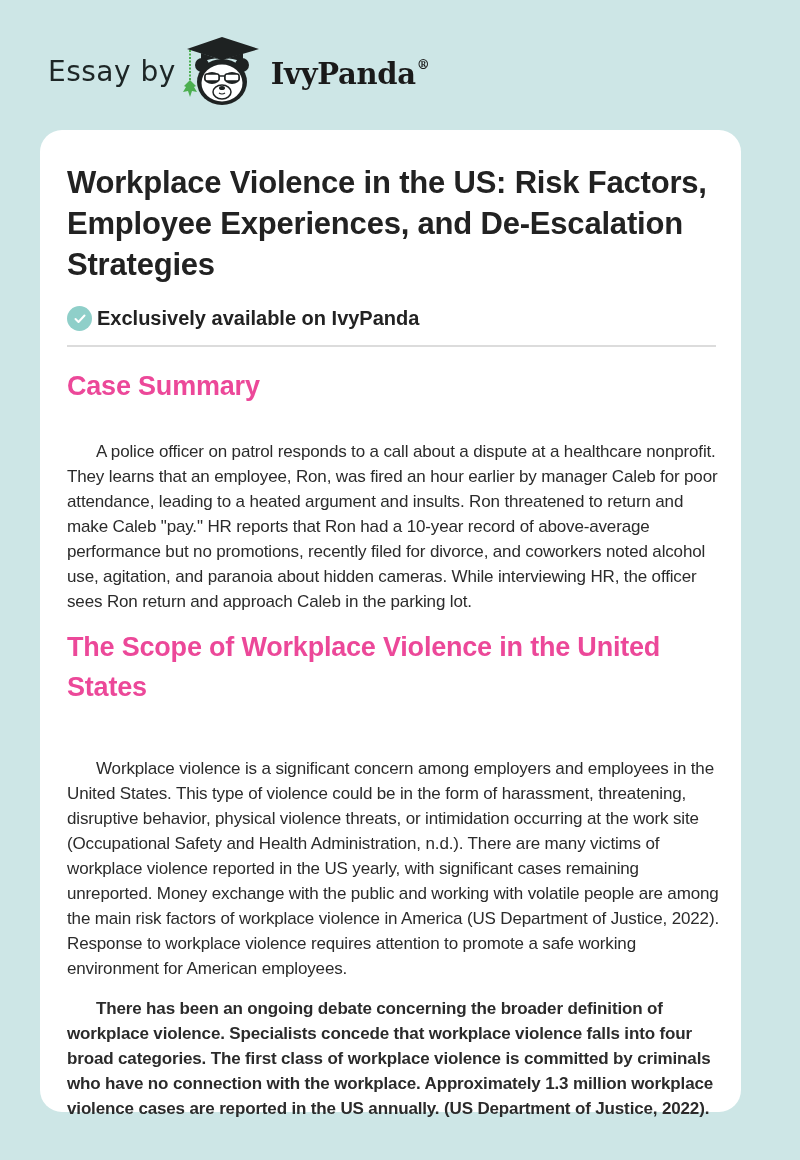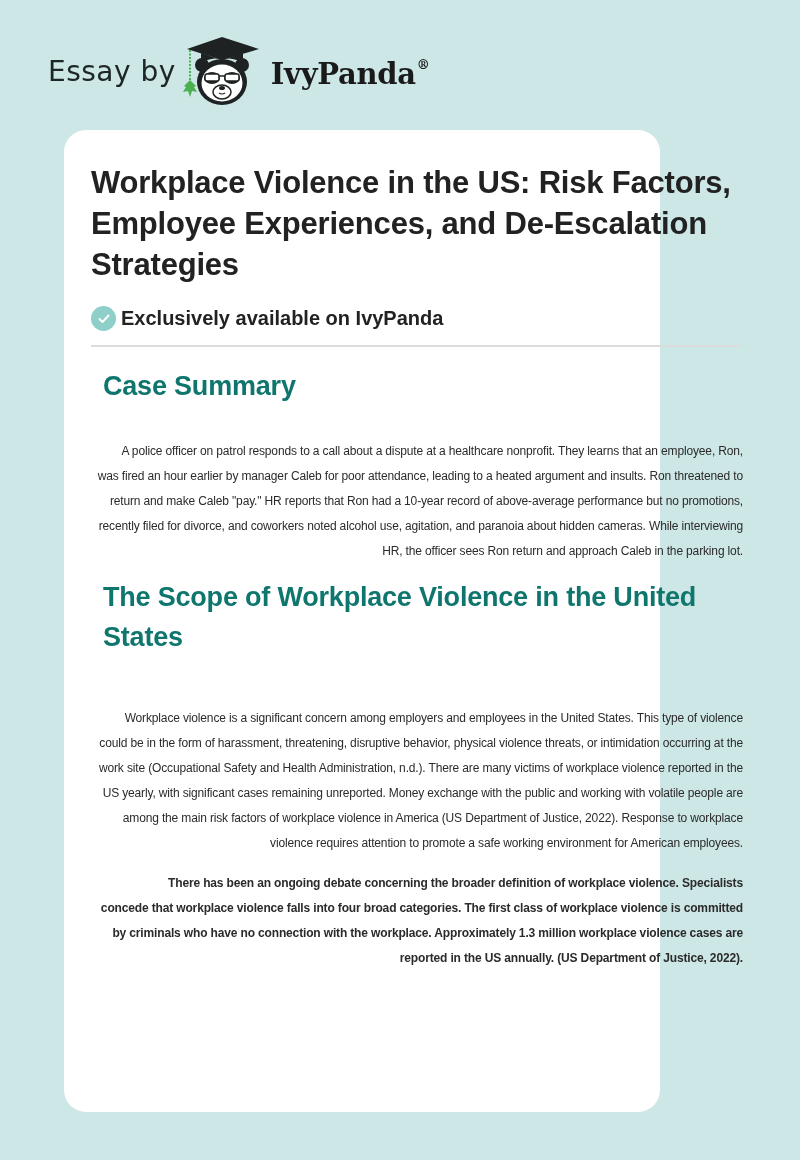--- a/index.html
+++ b/index.html
@@ -22,47 +22,47 @@
   .logo-mark { width: 86px; height: 72px; margin-right: 6px; }
   .brand {
     font-family: "DejaVu Serif", serif; font-weight: bold;
     font-size: 29px; color: #1a1a1a; position: relative; margin-top: 4px;
     letter-spacing: -0.3px;
     text-align: right;
   }
   .brand sup { font-size: 13px; position: relative; top: -4px; margin-left: 1px; }
 
   .card {
-    position: absolute; left: 64px; top: 130px; width: 596px; height: 982px;
+    position: absolute; left: 40px; top: 130px; width: 701px; height: 982px;
     background: #fff; border-radius: 22px;
   }
   .title {
     position: absolute; left: 27px; top: 32px; width: 660px; margin: 0;
     font-size: 31px; line-height: 41px; font-weight: bold; color: #222;
     letter-spacing: -0.2px;
   }
   .exclusive {
     position: absolute; left: 27px; top: 176px; display: flex; align-items: center;
   }
   .check {
     width: 25px; height: 25px; border-radius: 50%; background: #8fcfc9;
     display: flex; align-items: center; justify-content: center; margin-right: 5px;
   }
   .exclusive-text { font-size: 20px; font-weight: bold; color: #222; }
   .divider {
     position: absolute; left: 27px; top: 215px; width: 649px; height: 2px; background: #dcdcdc;
   }
   .content { position: absolute; left: 27px; top: 236px; width: 652px; }
   h2 {
-    margin: 12px; font-size: 27px; line-height: 40px; font-weight: bold; color: #0f766e;
+    margin: 0; font-size: 27px; line-height: 40px; font-weight: bold; color: #ec4899;
     letter-spacing: -0.2px;
   }
   p {
-    margin: 0; font-size: 12px; line-height: 25px; color: #2b2b2b;
-    text-indent: 29px; letter-spacing: -0.15px; text-align: right;
+    margin: 0; font-size: 17px; line-height: 25px; color: #2b2b2b;
+    text-indent: 29px; letter-spacing: -0.15px;
   }
   .h-case { margin-top: 0; }
   .p-case { margin-top: 33px; }
   .h-scope { margin-top: 13px; }
   .p-scope1 { margin-top: 49px; }
   .p-scope2 { margin-top: 15px; font-weight: bold; }
 </style>
 </head>
 <body>
 

